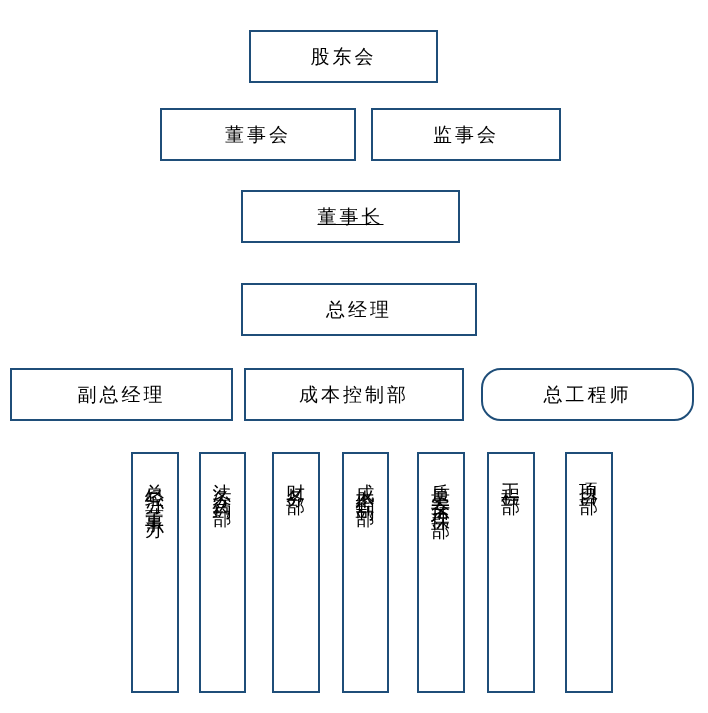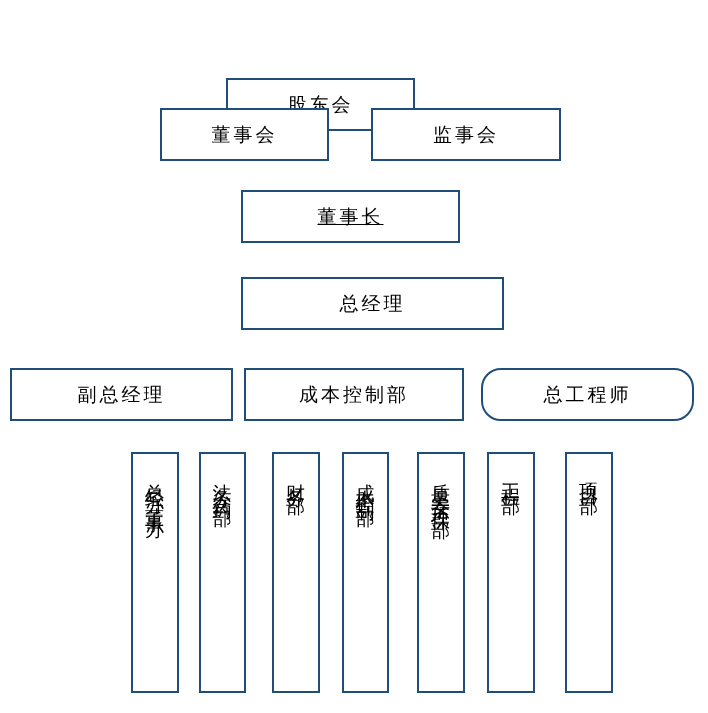--- a/index.html
+++ b/index.html
@@ -49,33 +49,33 @@
     font-size: 19px;
     letter-spacing: 6px;
     white-space: nowrap;
     line-height: 1;
   }
 </style>
 </head>
 <body>
 
 <div id="chart-canvas">
-    <div class="node horizontal" style="left: 226px; top: 30px; width: 189px; height: 53px; border-color: rgb(31, 78, 121); margin-top: 48px;">
+    <div class="node horizontal" style="left: 249px; top: 30px; width: 189px; height: 53px; border-color: rgb(31, 78, 121);">
       <span class="label">股东会</span>
     </div>
-    <div class="node horizontal" style="left: 160px; top: 108px; width: 169px; height: 53px; border-color: rgb(31, 78, 121);">
+    <div class="node horizontal" style="left: 160px; top: 108px; width: 196px; height: 53px; border-color: rgb(31, 78, 121);">
       <span class="label">董事会</span>
     </div>
     <div class="node horizontal" style="left: 371px; top: 108px; width: 190px; height: 53px; border-color: rgb(31, 78, 121); justify-content: center;">
       <span class="label">监事会</span>
     </div>
     <div class="node horizontal" style="left: 241px; top: 190px; width: 219px; height: 53px; border-color: rgb(31, 78, 121); text-decoration: underline;">
       <span class="label">董事长</span>
     </div>
-    <div class="node horizontal" style="left: 241px; top: 277px; width: 263px; height: 53px; border-color: rgb(31, 78, 121);">
+    <div class="node horizontal" style="left: 241px; top: 283px; width: 236px; height: 53px; border-color: rgb(31, 78, 121);">
       <span class="label">总经理</span>
     </div>
     <div class="node horizontal" style="left: 10px; top: 368px; width: 223px; height: 53px; border-color: rgb(31, 78, 121); align-items: center;">
       <span class="label">副总经理</span>
     </div>
     <div class="node horizontal" style="left: 244px; top: 368px; width: 220px; height: 53px; border-color: rgb(31, 78, 121);">
       <span class="label">成本控制部</span>
     </div>
     <div class="node horizontal" style="left: 481px; top: 368px; width: 213px; height: 53px; border-color: rgb(31, 78, 121); border-radius: 20px;">
       <span class="label">总工程师</span>

